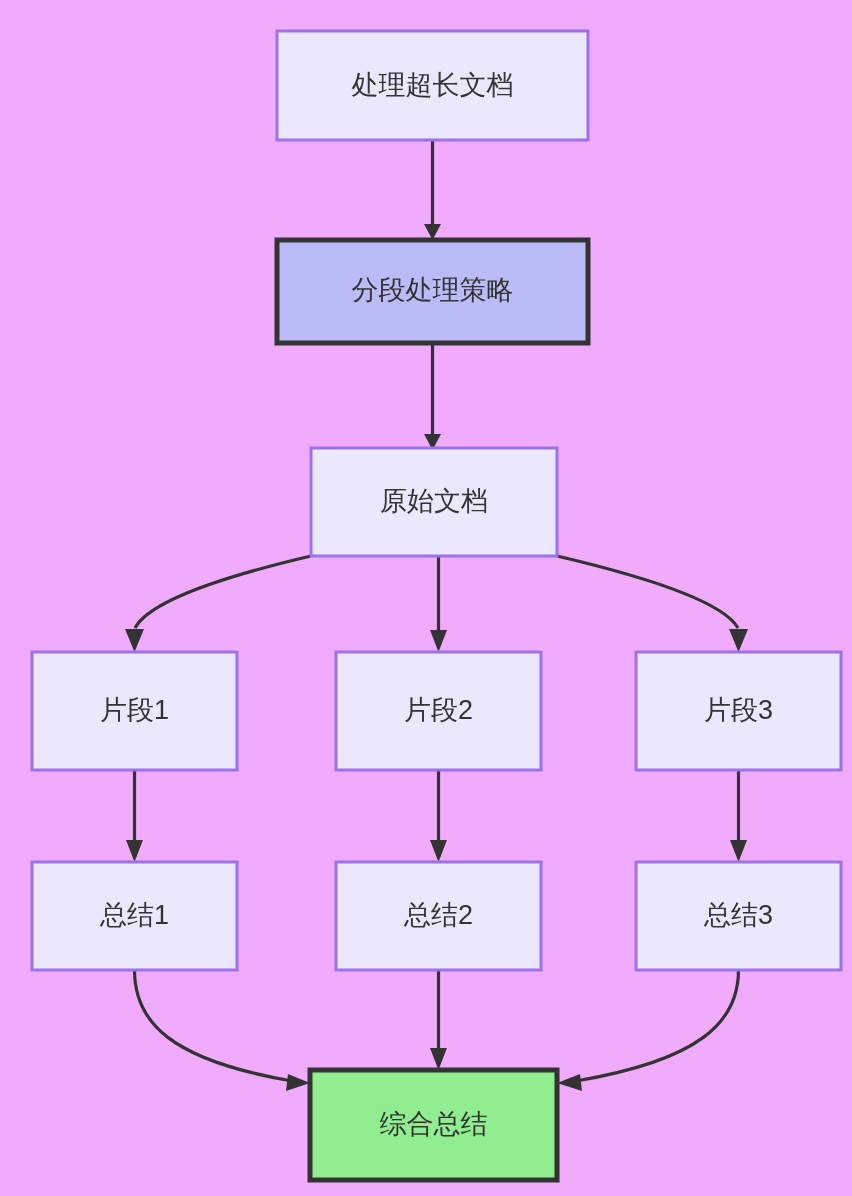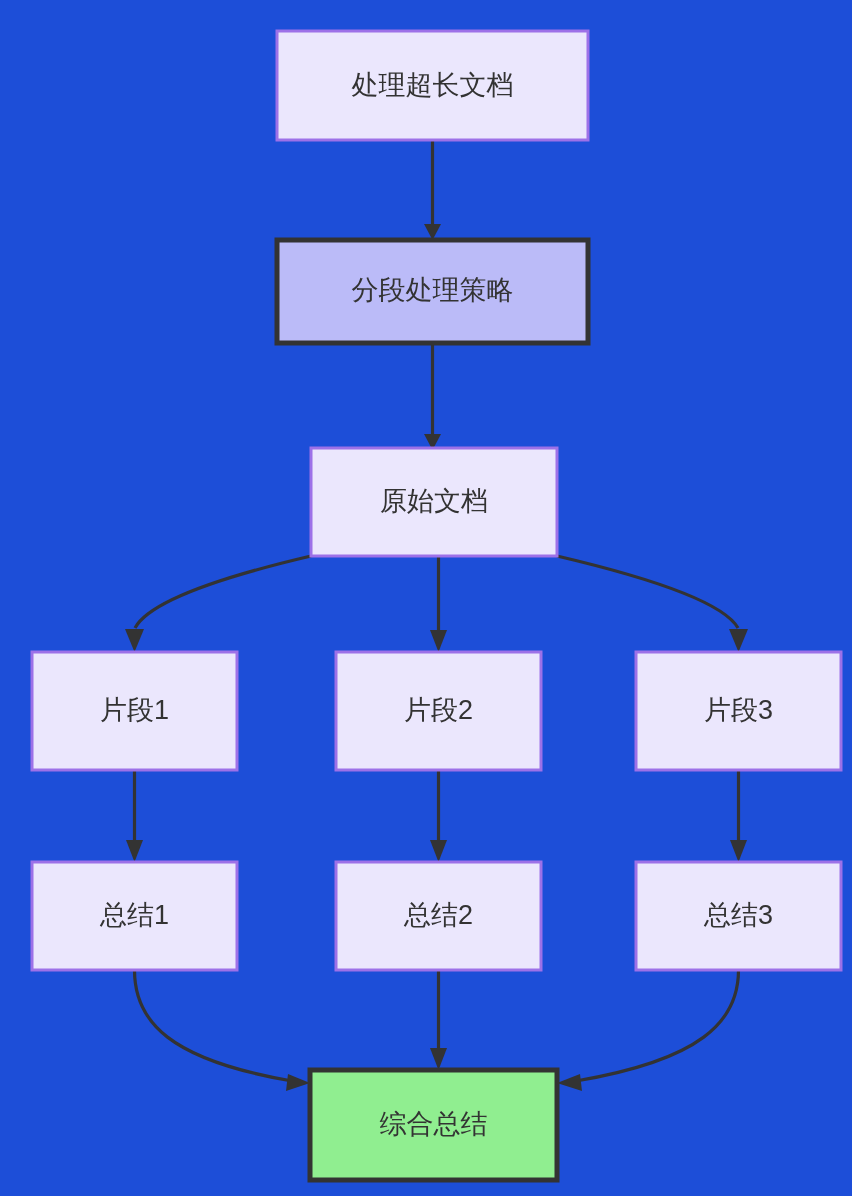--- a/index.html
+++ b/index.html
@@ -10,21 +10,21 @@
   body {
     width: 852px;
     height: 1196px;
     font-family: "Liberation Sans", "DejaVu Sans", sans-serif;
     overflow: hidden;
   }
   #flowchart-root {
     position: relative;
     width: 852px;
     height: 1196px;
-    background: #1d4ed8;
+    background: #f0abfc;
   }
   svg.diagram {
     position: absolute;
     inset: 0;
     width: 852px;
     height: 1196px;
     display: block;
   }
   .node-label {
     font-family: "Liberation Sans", "DejaVu Sans", sans-serif;

